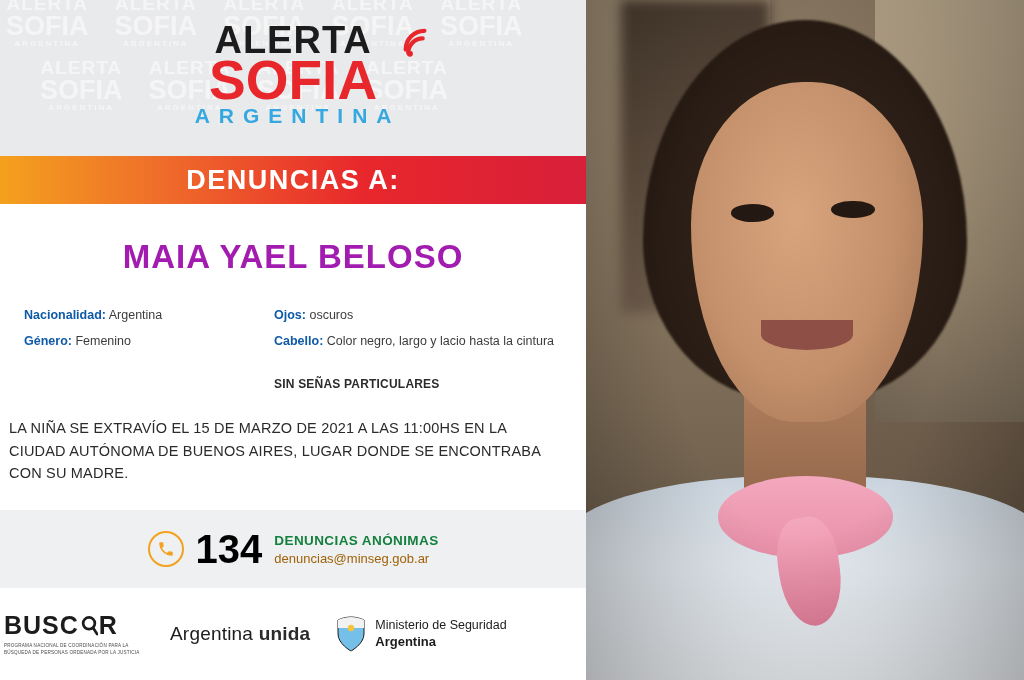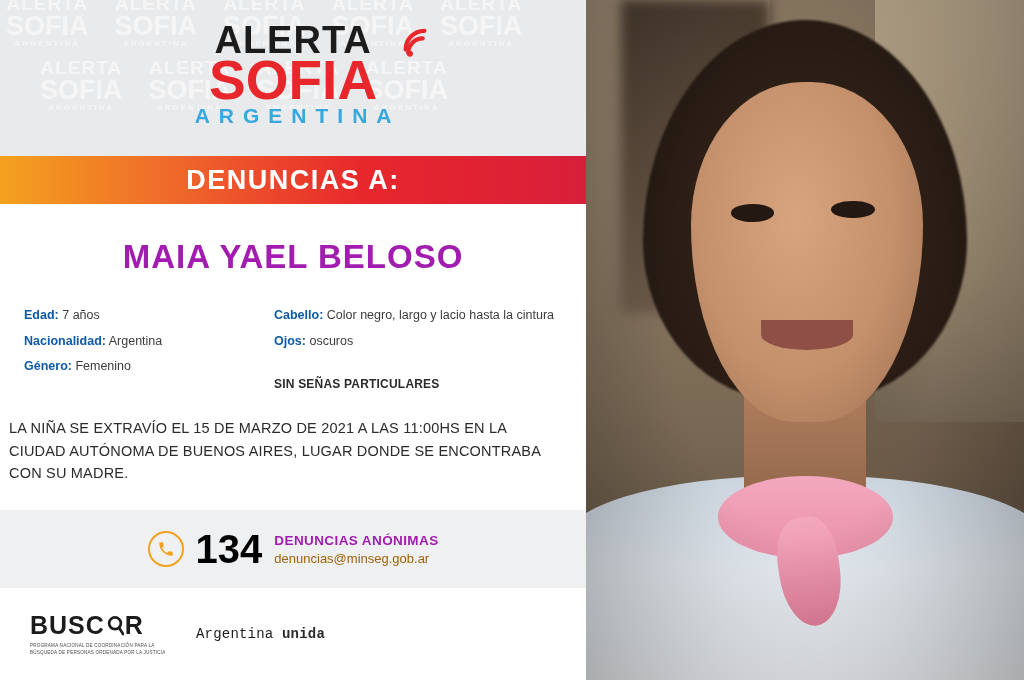--- a/index.html
+++ b/index.html
@@ -161,58 +161,57 @@
   .num {
     font-size: 40px;
     font-weight: bold;
     color: #000000;
     line-height: 1;
   }
   .contact-right { display: flex; flex-direction: column; }
   .denuncias {
     font-size: 13.5px;
     font-weight: bold;
-    color: #a21caf;
+    color: #15803d;
     letter-spacing: 0.4px;
   }
   .email {
     font-size: 13px;
     color: #a16207;
     margin-top: 3px;
   }
 
   .footer {
     height: 92px;
     background: #ffffff;
     display: flex;
     align-items: center;
-    padding: 0 30px;
+    padding: 0 4px;
     gap: 26px;
   }
   .buscar { width: 140px; }
   .buscar-word {
     font-size: 25px;
     font-weight: bold;
     color: #1c1c1c;
     letter-spacing: 1px;
     display: flex;
     align-items: center;
   }
   .buscar-sub {
     font-size: 4.6px;
     color: #4a4a4a;
     line-height: 1.45;
     margin-top: 3px;
     letter-spacing: 0.2px;
   }
   .arg-unida {
-    font-size: 14px;
+    font-size: 19px;
     color: #1c1c1c;
     letter-spacing: 0.2px;
-    font-family: Liberation Mono, monospace;
   }
   .arg-unida b { font-weight: bold; color: #2b2b2b; }
   .minseg { display: flex; align-items: center; gap: 9px; }
   .shield {
     width: 30px; height: 36px;
   }
   .minseg-text { line-height: 1.25; }
   .minseg-1 { font-size: 12.5px; color: #1c1c1c; }
   .minseg-2 { font-size: 13px; font-weight: bold; color: #1c1c1c; }
 
@@ -377,41 +376,37 @@
 
     <div class="band">
       <div class="band-text">DENUNCIAS A:</div>
     </div>
 
     <div class="name">MAIA YAEL BELOSO</div>
 
     <div class="details">
       <div class="col-left">
         <div class="field">
-          <b>Edad:</b>
-          <span>7 años</span>
-        </div>
-        <div class="field">
           <b>Nacionalidad:</b>
           <span>Argentina</span>
         </div>
         <div class="field">
           <b>Género:</b>
           <span>Femenino</span>
         </div>
       </div>
 
       <div class="col-right">
         <div class="field">
+          <b>Ojos:</b>
+          <span>oscuros</span>
+        </div>
+        <div class="field">
           <b>Cabello:</b>
           <span>Color negro, largo y lacio hasta la cintura</span>
-        </div>
-        <div class="field">
-          <b>Ojos:</b>
-          <span>oscuros</span>
         </div>
         <div class="nosenas">SIN SEÑAS PARTICULARES</div>
       </div>
     </div>
 
     <div class="story">LA NIÑA SE EXTRAVÍO EL 15 DE MARZO DE 2021 A LAS 11:00HS EN LA CIUDAD AUTÓNOMA DE BUENOS AIRES, LUGAR DONDE SE ENCONTRABA CON SU MADRE.</div>
 
     <div class="contact">
       <div class="phone-circle">
         <svg width="18" height="18" viewBox="0 0 24 24" fill="#f4a11e">
@@ -435,20 +430,31 @@
           </svg>
           <span>R</span>
         </div>
         <div class="buscar-sub">PROGRAMA NACIONAL DE COORDINACIÓN PARA LA BÚSQUEDA DE PERSONAS ORDENADA POR LA JUSTICIA</div>
       </div>
 
       <div class="arg-unida">
         <span>Argentina </span><b>unida</b>
       </div>
 
+      <div class="minseg">
+        <svg class="shield" viewBox="0 0 30 36">
+          <path d="M15 1 C22 1 28 4 28 4 L28 18 C28 28 15 35 15 35 C15 35 2 28 2 18 L2 4 C2 4 8 1 15 1 Z" fill="#74c0e8" stroke="#1c1c1c" stroke-width="1"></path>
+          <path d="M15 1 C22 1 28 4 28 4 L28 12 L2 12 L2 4 C2 4 8 1 15 1 Z" fill="#f2f2f2"></path>
+          <circle cx="15" cy="12" r="3.2" fill="#f4c43c"></circle>
+        </svg>
+        <div class="minseg-text">
+          <div class="minseg-1">Ministerio de Seguridad</div>
+          <div class="minseg-2">Argentina</div>
+        </div>
+      </div>
     </div>
   </div>
 
   <div class="photo">
     <div class="ph-bg"></div>
     <div class="ph-wall"></div>
     <div class="ph-wall2"></div>
     <div class="ph-dark"></div>
     <div class="ph-shirt"></div>
     <div class="ph-hair"></div>

